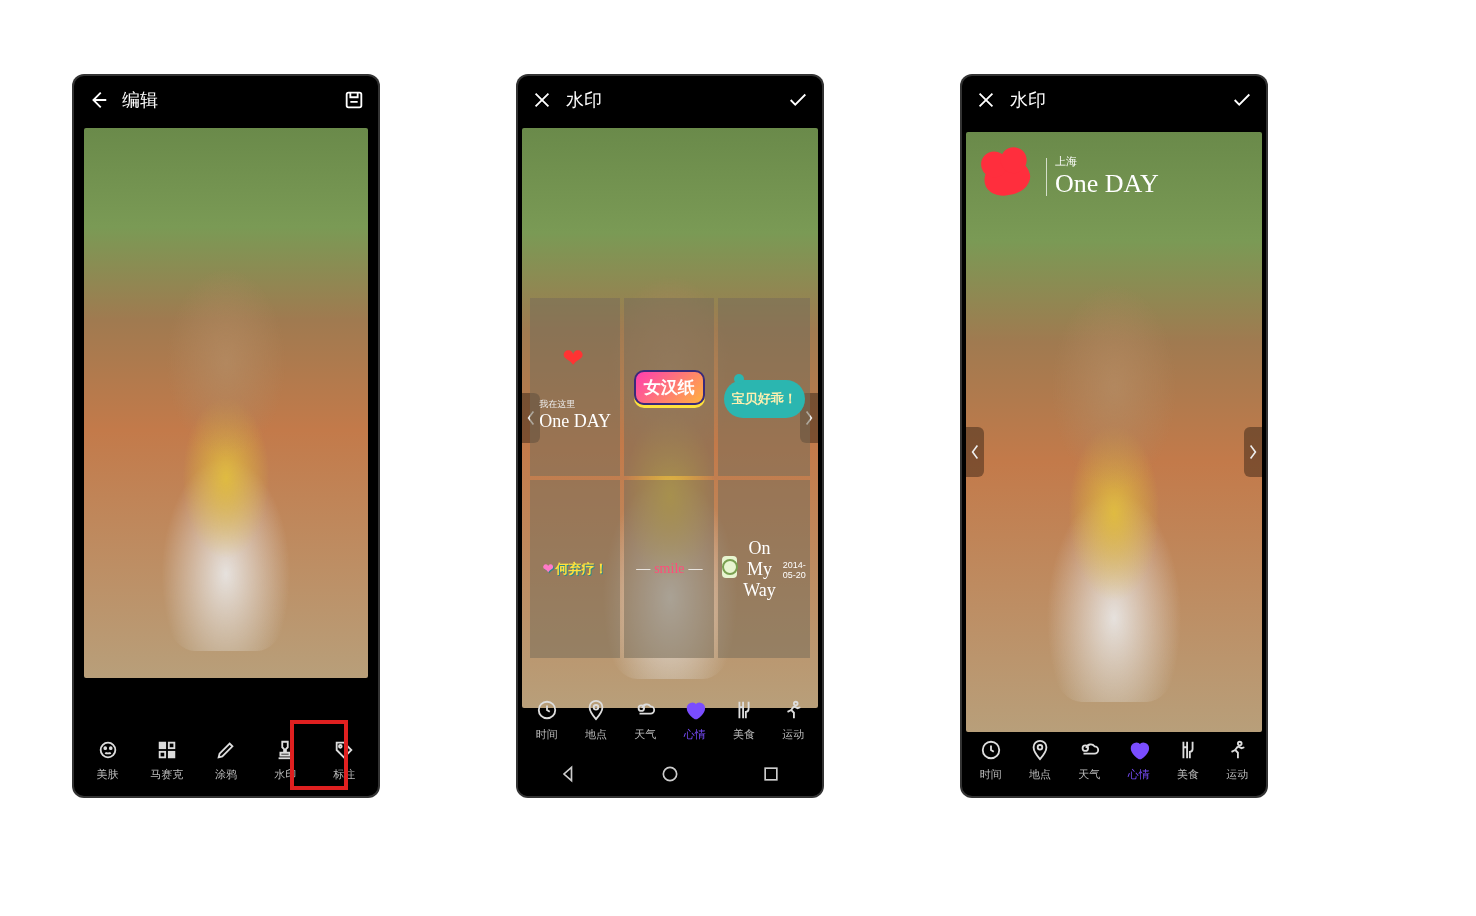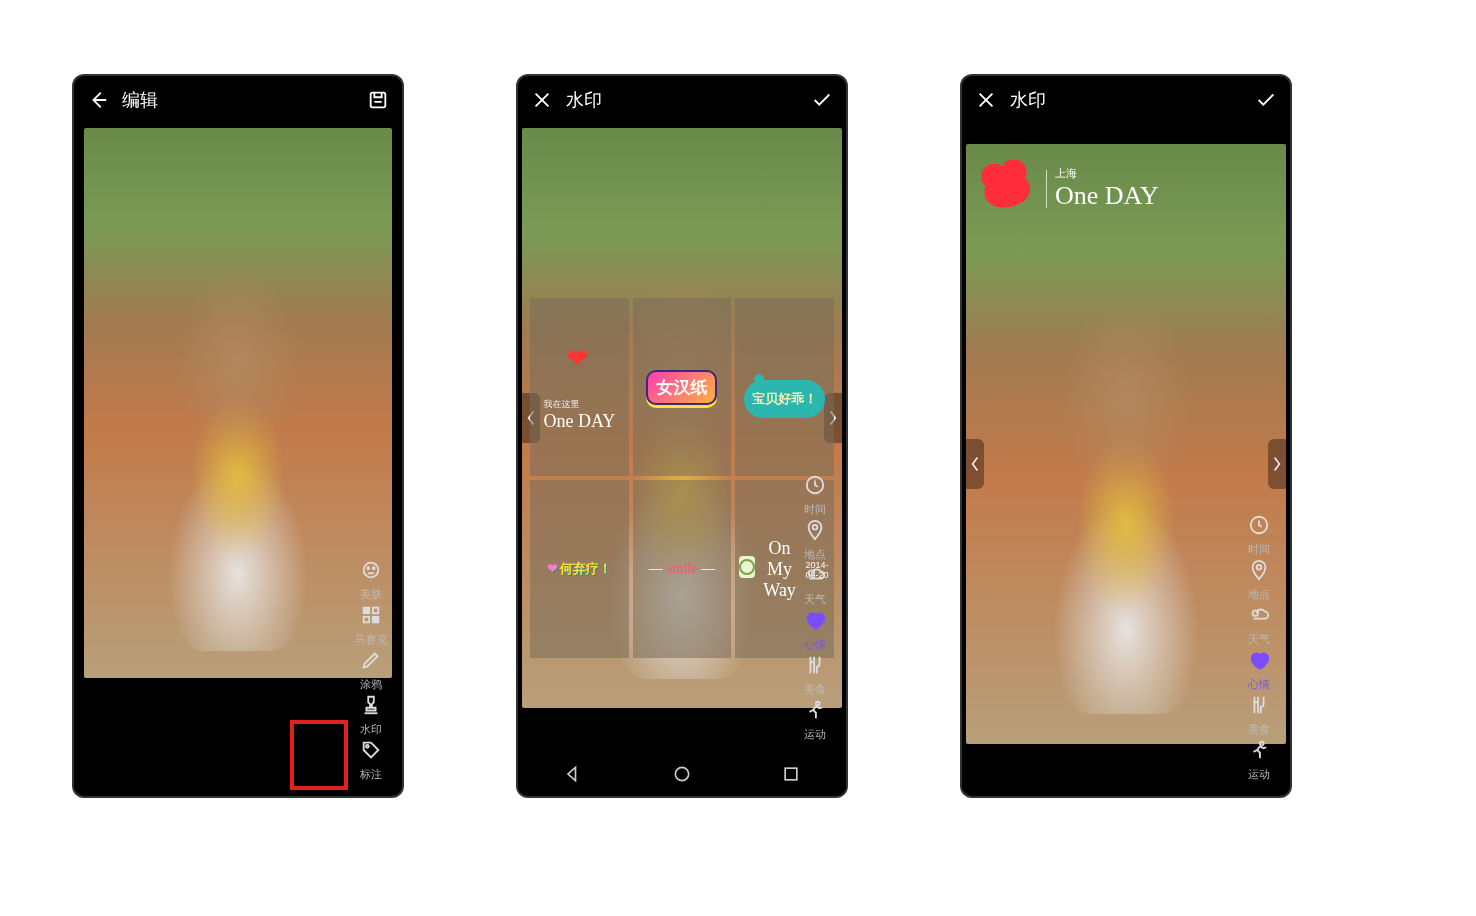--- a/index.html
+++ b/index.html
@@ -5,21 +5,21 @@
   * { box-sizing: border-box; margin: 0; padding: 0; }
   body {
     background: #ffffff;
     font-family: -apple-system, "PingFang SC", "Microsoft YaHei", sans-serif;
     width: 1476px;
     height: 916px;
     position: relative;
   }
   .phone {
     position: absolute;
-    width: 328px;
+    width: 304px;
     height: 720px;
     background: #000;
     border-radius: 10px;
     overflow: hidden;
     box-shadow: 0 0 0 2px #333;
   }
   .phone1 { left: 74px;  top: 76px; }
   .phone2 { left: 518px; top: 76px; }
   .phone3 { left: 962px; top: 76px; }
 
@@ -54,21 +54,20 @@
                 radial-gradient(ellipse 55% 40% at 50% 80%, rgba(240,245,250,0.95), rgba(240,245,250,0) 75%);
     border-radius: 50% 50% 30% 30%;
     opacity:0.85;
   }
 
   
   .toolbar {
     position:absolute; bottom:0; left:0; right:0;
     display:flex; justify-content:space-around; align-items:flex-end;
     padding: 8px 4px 14px;
-    flex-direction: column;
   }
   .tbtn { width:54px; text-align:center; color:#bbb; font-size:11px; }
   .tbtn .ic { height:26px; display:flex; align-items:center; justify-content:center; margin-bottom:4px;}
   .tbtn .ic svg { width:22px; height:22px; stroke:#ddd; fill:none; stroke-width:2;}
   .tbtn.active { color:#7a4dff; }
   .tbtn.active .ic svg { stroke:#7a4dff; fill:#7a4dff;}
 
   
   .redbox {
     position:absolute; border:4px solid #e02020;
@@ -327,21 +326,21 @@
           <path d="M5 5l14 14M19 5L5 19"></path>
         </svg>
     </span>
     <span class="title">水印</span>
     <span class="hdr-icon">
       <svg viewBox="0 0 24 24">
           <path d="M4 12l5 5L20 6"></path>
         </svg>
     </span>
   </div>
-  <div class="photo" style="margin:20px 4px;height:600px;">
+  <div class="photo" style="margin:8px 4px;height:600px;">
     <div class="subject"></div>
     <div class="applied-wm">
       <div class="heart"></div>
       <div class="sep"></div>
       <div class="txt">
         <small>上海</small>
         <b>One DAY</b>
       </div>
     </div>
     <div class="arrow-l">

